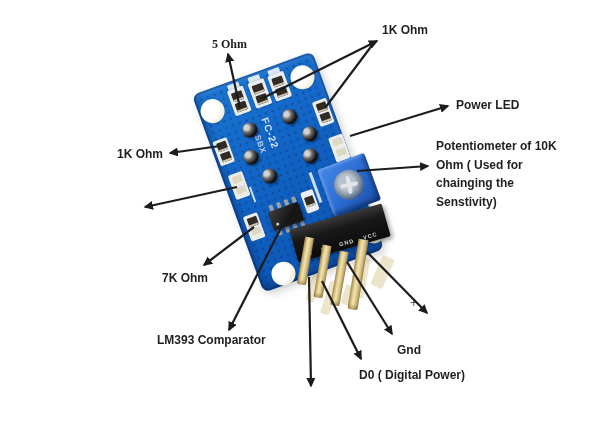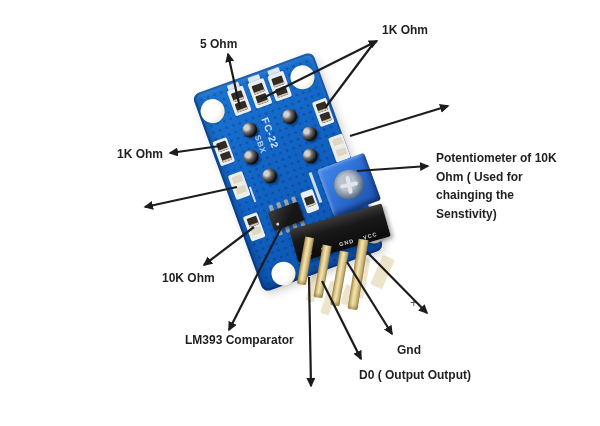--- a/index.html
+++ b/index.html
@@ -184,23 +184,24 @@
     <line class="arrow" x1="284" y1="222" x2="229" y2="330" marker-end="url(#ah)"></line>
     <line class="arrow" x1="309" y1="277" x2="311" y2="386" marker-end="url(#ah)"></line>
     <line class="arrow" x1="322" y1="281" x2="361" y2="359" marker-end="url(#ah)"></line>
     <line class="arrow" x1="347" y1="262" x2="392" y2="334" marker-end="url(#ah)"></line>
     <line class="arrow" x1="367" y1="252" x2="427" y2="313" marker-end="url(#ah)"></line>
   </svg>
 
   <div class="plusmark">+</div>
 
   <div class="labels">
-    <div class="lbl" style="left:200px;top:35px;">5 Ohm</div>
+    <div class="lbl" style="left:212px;top:35px;font-family:Liberation Serif, serif;">5 Ohm</div>
     <div class="lbl" style="left:382px;top:21px;">1K Ohm</div>
-    <div class="lbl wrap" style="left:436px;top:137px;width:134px;margin-top:12px;">Potentiometer of 10K Ohm ( Used for chainging the Senstivity)</div>
+    <div class="lbl" style="left:456px;top:96px;">Power LED</div>
+    <div class="lbl wrap" style="left:436px;top:137px;width:134px;">Potentiometer of 10K Ohm ( Used for chainging the Senstivity)</div>
     <div class="lbl" style="left:117px;top:145px;">1K Ohm</div>
-    <div class="lbl" style="left:162px;top:269px;">10K Ohm</div>
-    <div class="lbl" style="left:185px;top:331px;">LM393 Comparator</div>
-    <div class="lbl" style="left:359px;top:366px;">D0 ( Output Output)</div>
+    <div class="lbl" style="left:162px;top:269px;">7K Ohm</div>
+    <div class="lbl" style="left:157px;top:331px;">LM393 Comparator</div>
+    <div class="lbl" style="left:359px;top:366px;">D0 ( Digital Power)</div>
     <div class="lbl" style="left:397px;top:341px;">Gnd</div>
   </div>
 
 </div>
 
 </body></html>

